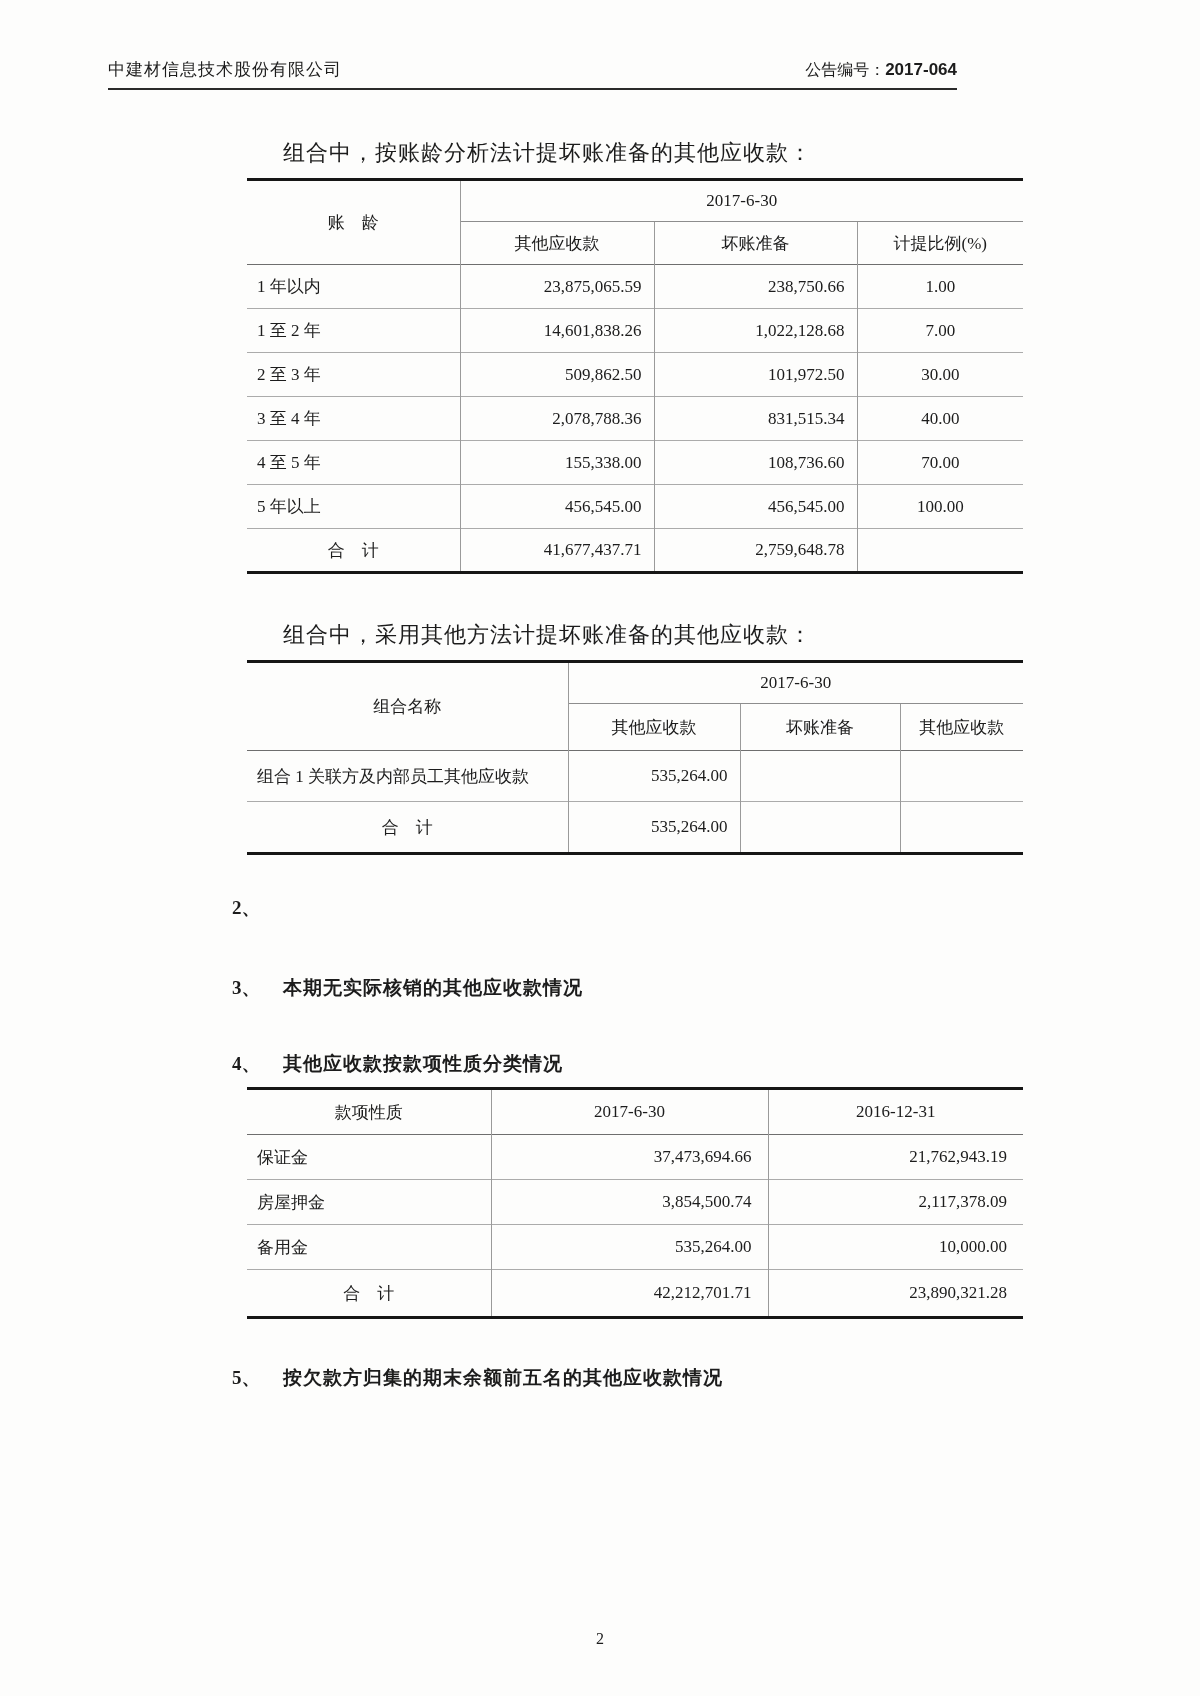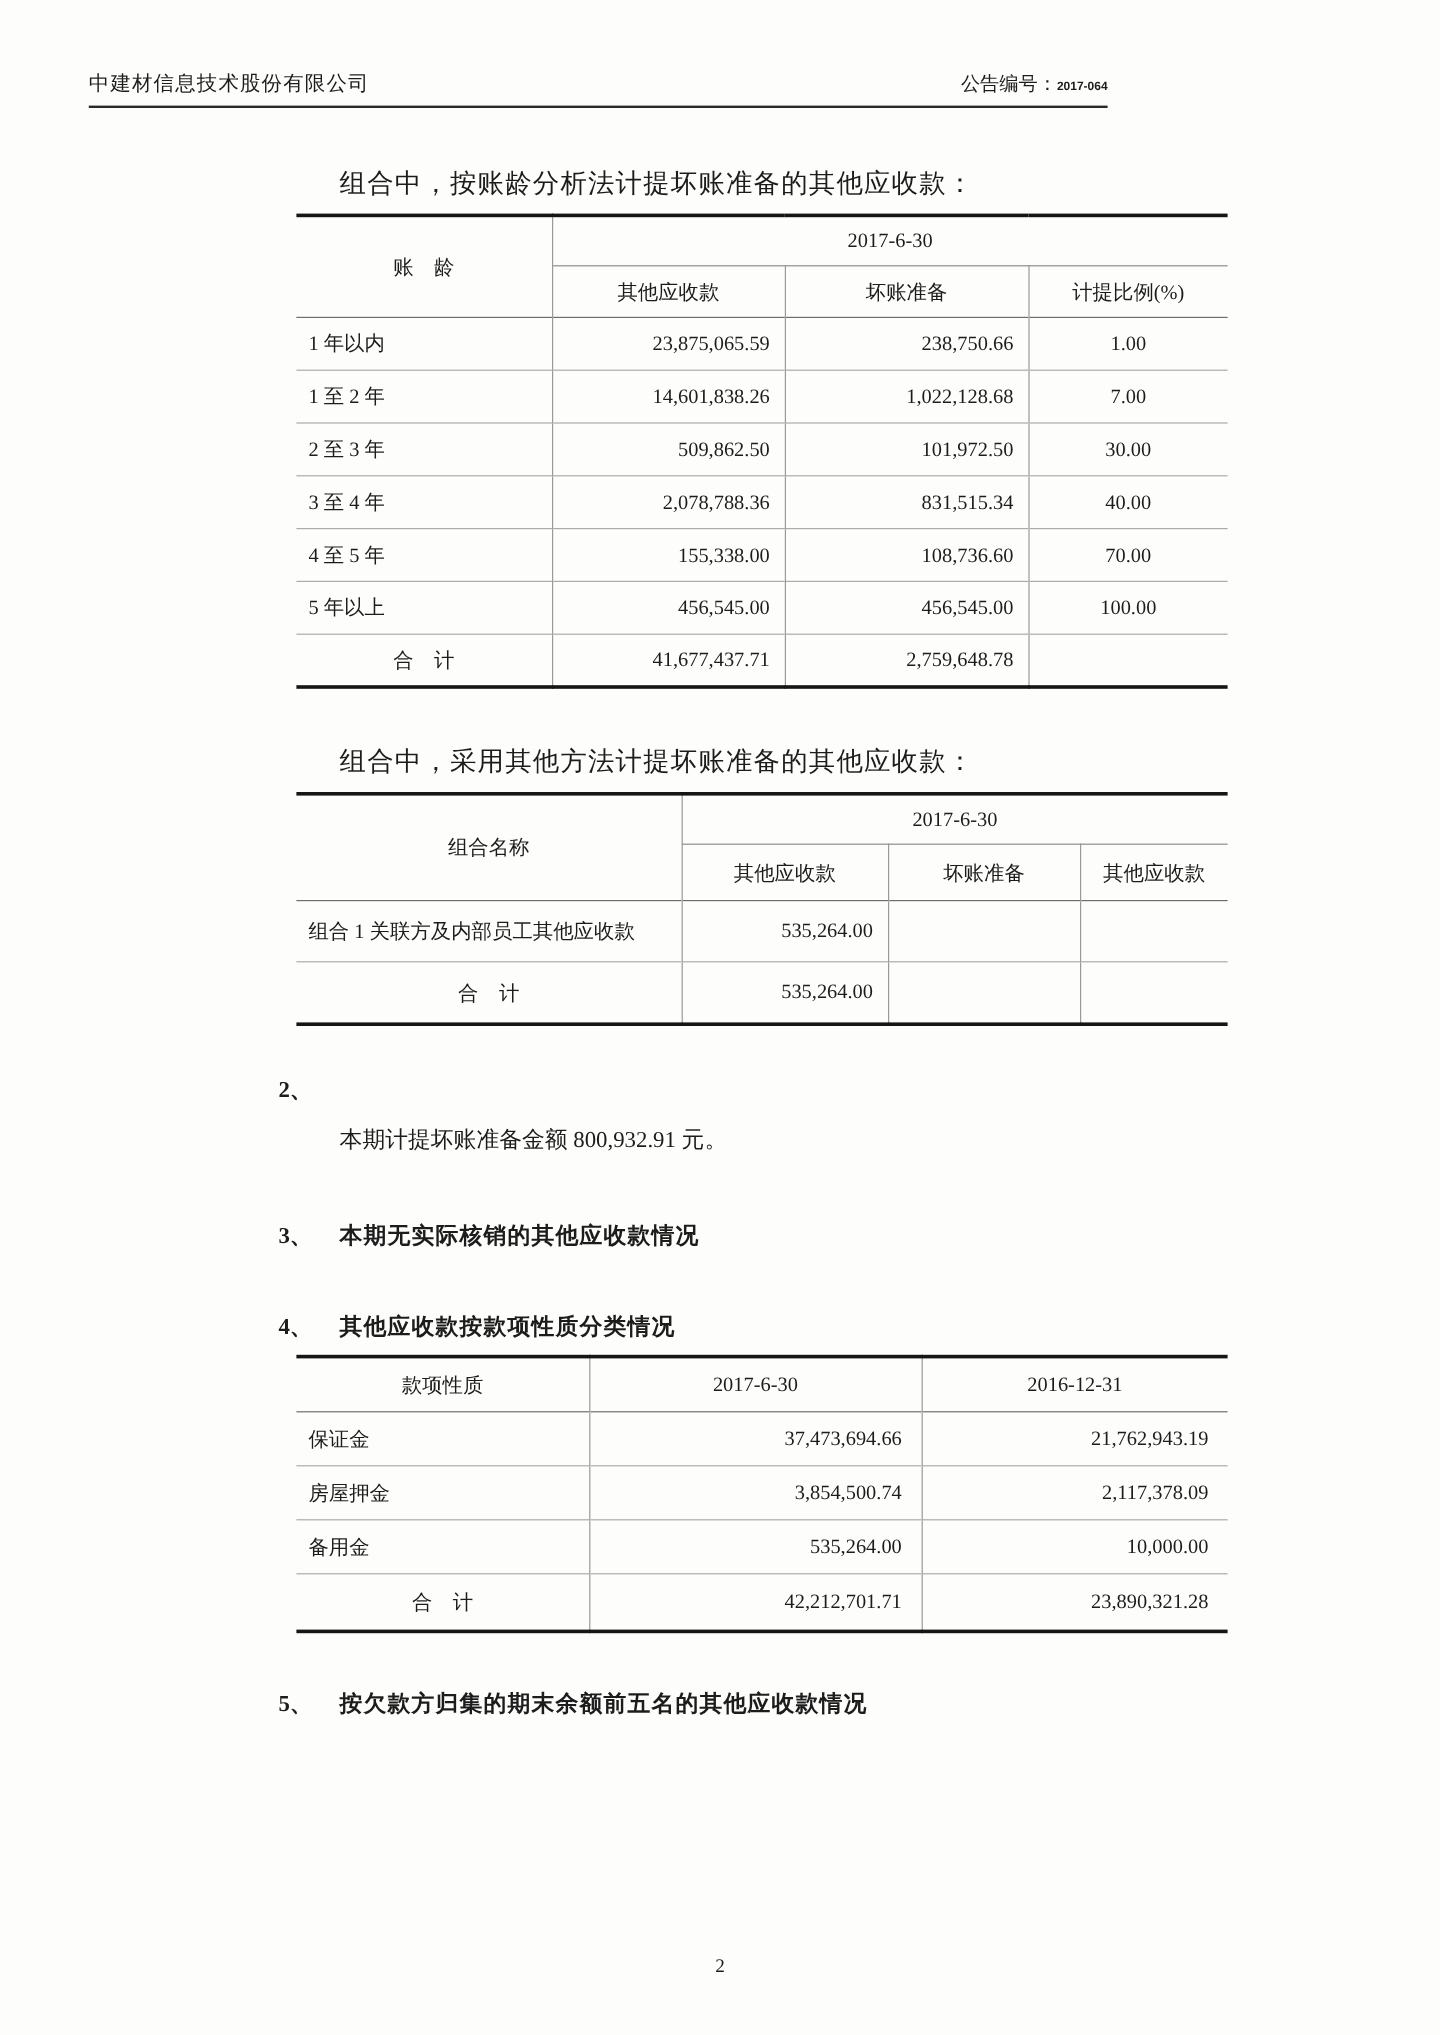--- a/index.html
+++ b/index.html
@@ -10,28 +10,28 @@
     margin:0 auto;
     background:#fdfdfc;
     font-family:"Liberation Serif", serif;
     color:#1c1c1c;
     overflow:hidden;
     box-sizing:border-box;
     padding-top:58px;
   }
   
   .header-bar{
-    width:849px;margin-left:74px;
+    width:849px;margin-left:108px;
     display:flex;justify-content:space-between;align-items:flex-end;
     border-bottom:2px solid #2a2a2a;
     padding-bottom:7px;
   }
   .company-name{font-size:17px;letter-spacing:1px;}
   .notice-no{font-size:16px;}
-  .notice-no .num{font-family:"Liberation Sans", sans-serif;font-weight:bold;font-size:10px;}
+  .notice-no .num{font-family:"Liberation Sans", sans-serif;font-weight:bold;font-size:17px;}
   
   .tbl-title{
     margin-left:283px;
     font-size:22px;
     letter-spacing:1px;
   }
   .t1-title{margin-top:48px;}
   .t2-title{margin-top:46px;}
   
   table.fin{
@@ -219,21 +219,20 @@
       <td class="vline cell-r">535,264.00</td>
       <td class="vline cell-r"></td>
       <td class="cell-c"></td>
     </tr>
   </tbody>
     </table>
 
   <div class="section sec2">
     <span class="sec-num">2、</span>
   </div>
-  <div class="sec-body">本期计提坏账准备金额 800,932.91 元。</div>
 
   <div class="section sec3">
     <span class="sec-num">3、</span>
     <span class="sec-title">本期无实际核销的其他应收款情况</span>
   </div>
 
   <div class="section sec4">
     <span class="sec-num">4、</span>
     <span class="sec-title">其他应收款按款项性质分类情况</span>
   </div>

